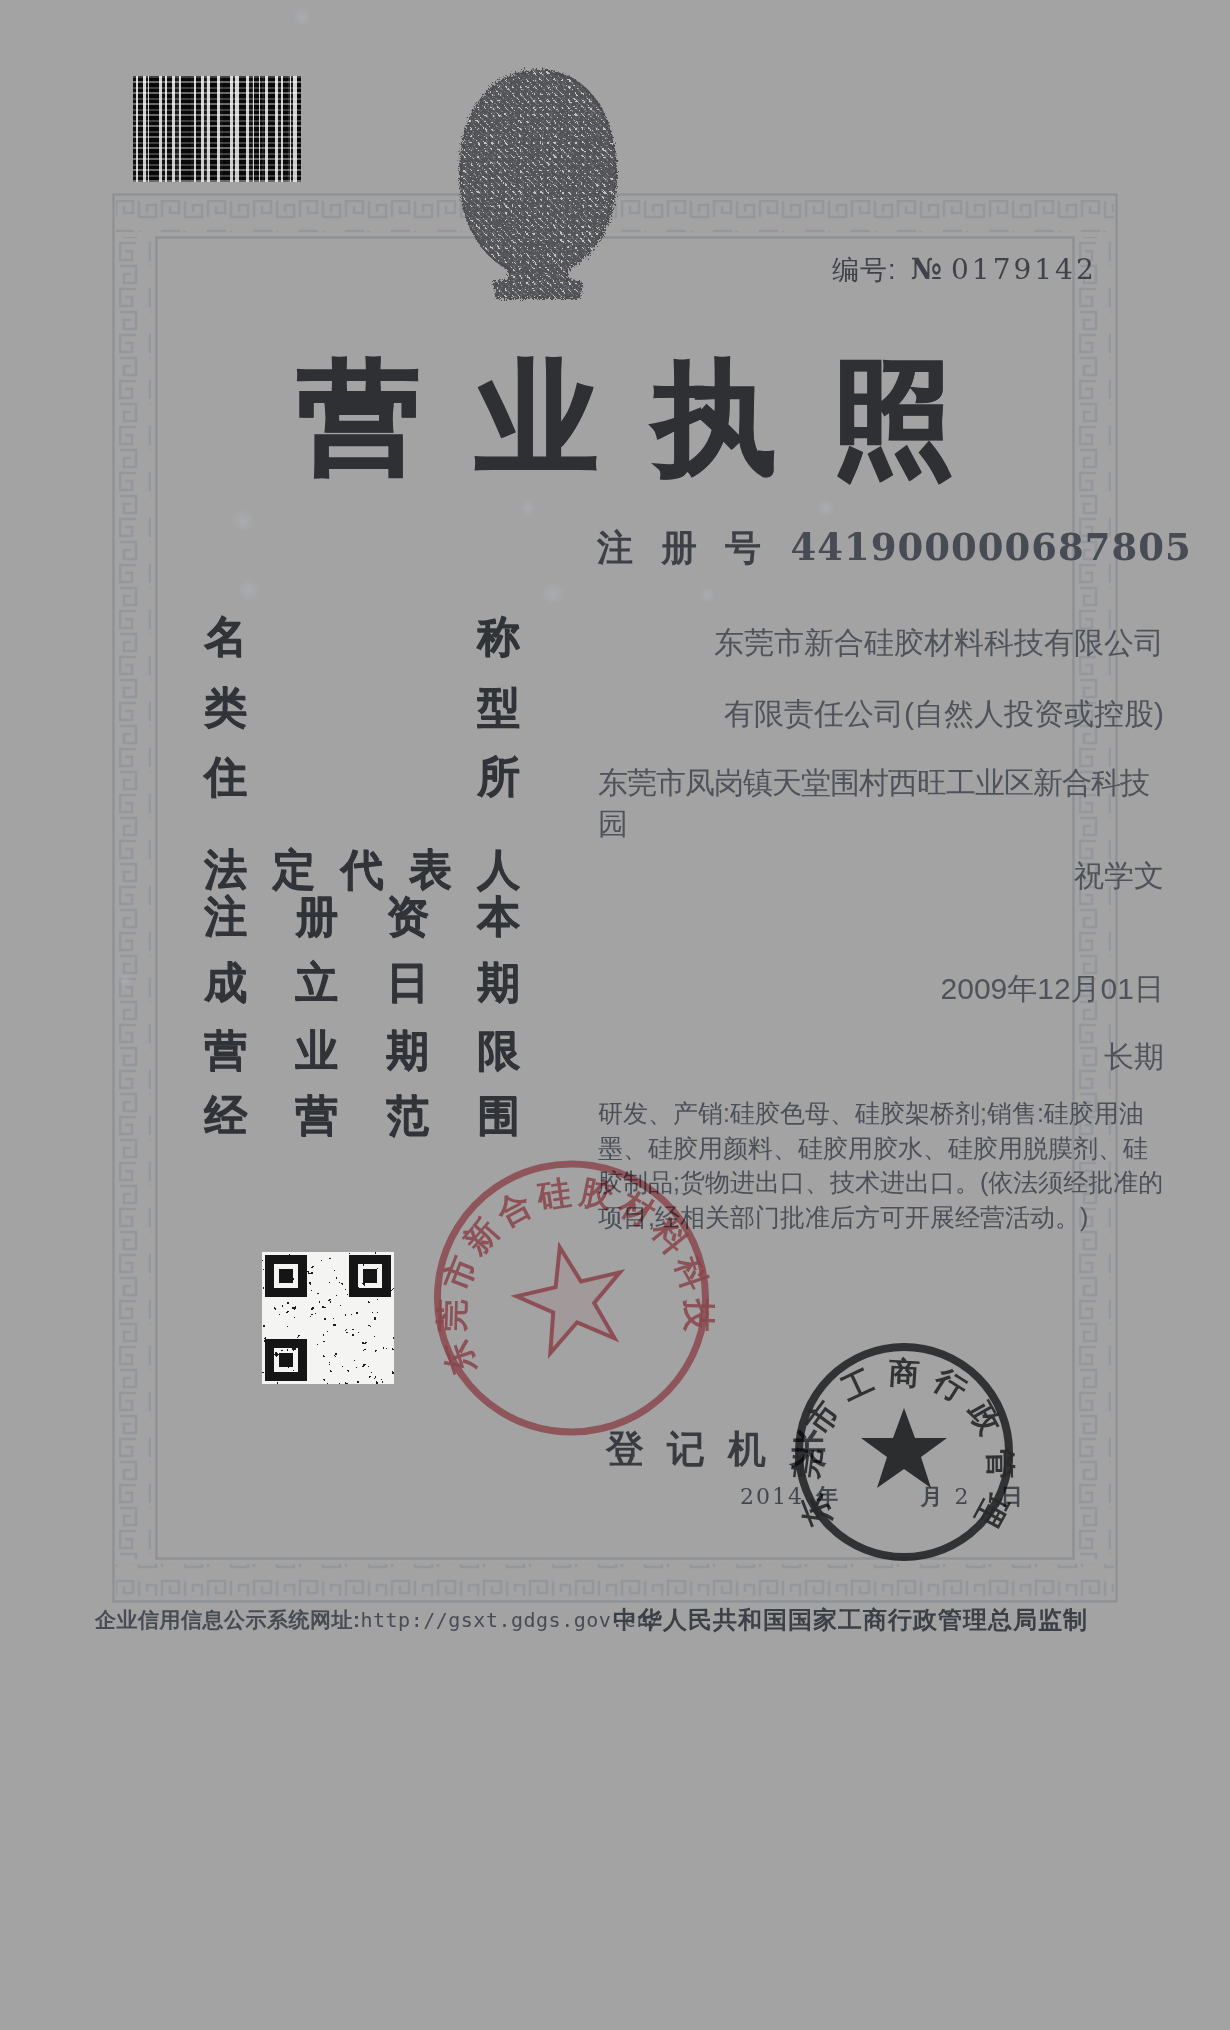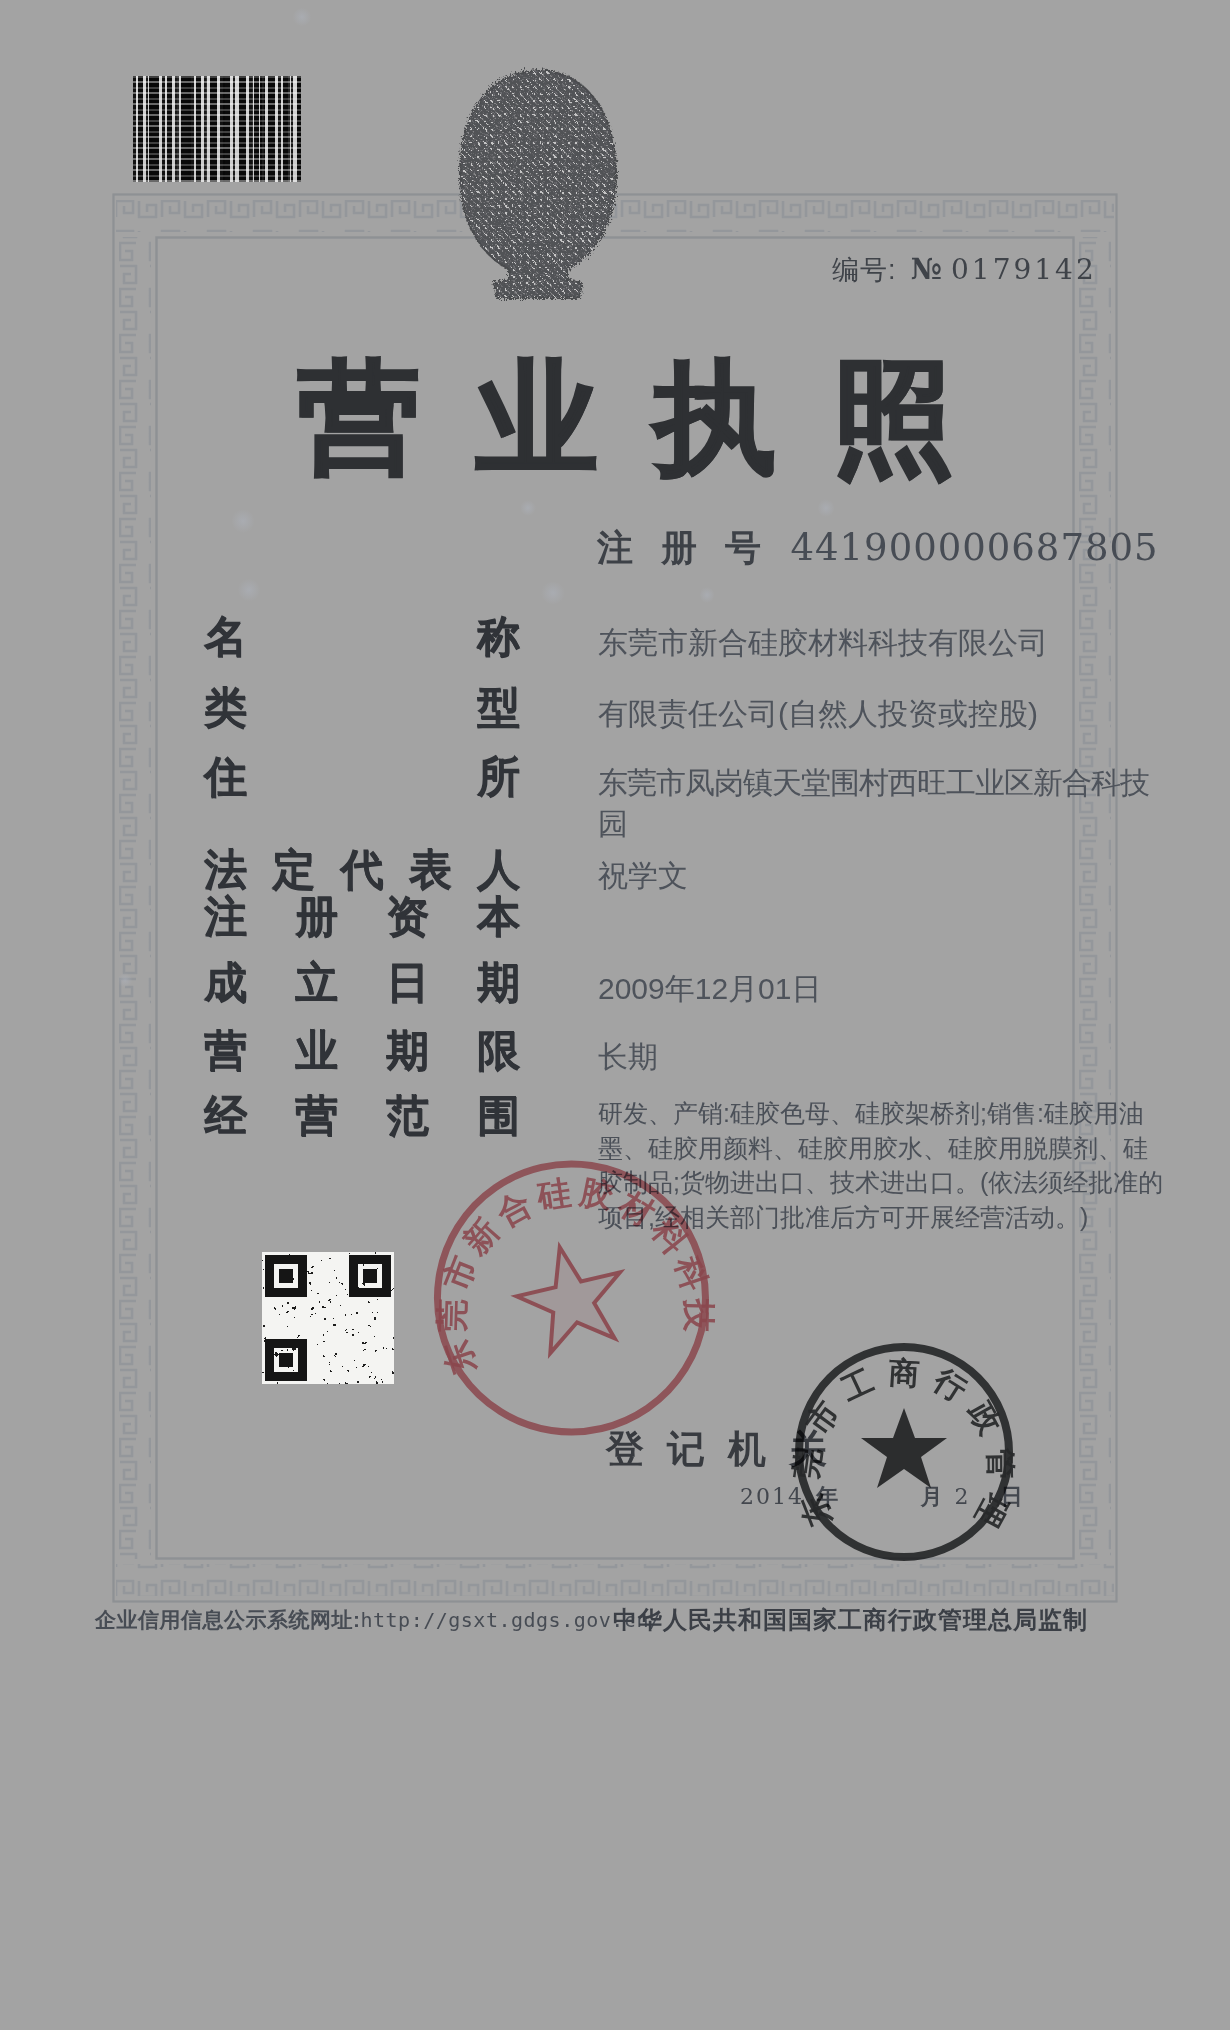--- a/index.html
+++ b/index.html
@@ -23,23 +23,23 @@
   .serial{position:absolute;left:832px;top:252px;font-size:27px;color:#3f4349;letter-spacing:1px;white-space:nowrap;}
   .serial .no-sym{font-family:"DejaVu Serif",serif;font-weight:700;font-size:29px;margin:0 8px 0 14px;}
   .serial .num{font-family:"DejaVu Serif",serif;font-size:28px;letter-spacing:3px;}
   
   .title{position:absolute;left:298px;top:338px;font-size:122px;font-weight:900;color:#2e3033;
          letter-spacing:56px;white-space:nowrap;-webkit-text-stroke:2.5px #2e3033;
          text-shadow:1px 1px 0 #2e3033;text-align:center;}
   
   .regline{position:absolute;left:597px;top:524px;white-space:nowrap;}
   .regline .lbl{font-size:36px;font-weight:600;color:#3d4147;letter-spacing:9px;}
-  .regline .val{font-family:"DejaVu Serif",serif;font-size:37px;color:#474c54;letter-spacing:1px;margin-left:16px;}
-  
-  .row{position:absolute;left:204px;width:960px;display:flex;align-items:flex-start;}
+  .regline .val{font-family:"DejaVu Serif",serif;font-size:37px;color:#474c54;letter-spacing:1px;margin-left:16px;font-weight:bold;}
+  
+  .row{position:absolute;left:204px;width:960px;display:flex;align-items:flex-start;justify-content:space-between;}
   .row .lab{width:316px;flex:0 0 316px;font-size:43px;font-weight:700;color:#303338;
             text-align:justify;text-align-last:justify;line-height:1;
             text-shadow:.6px .6px 0 #303338;}
   .row .val{margin-left:78px;font-size:30px;color:#4e535b;line-height:1.38;padding-top:7px;}
   .row.small .val{font-size:25px;width:566px;padding-top:2px;color:#4b5058;}
   
   .registry{position:absolute;left:606px;top:1424px;font-size:38px;font-weight:600;color:#383b40;letter-spacing:23px;white-space:nowrap;}
   .dateline{position:absolute;left:740px;top:1482px;font-size:22px;color:#43474e;white-space:nowrap;}
   .dateline .d{font-family:"DejaVu Serif",serif;letter-spacing:2px;}
   .dateline .u{font-weight:600;margin:0 6px;}

